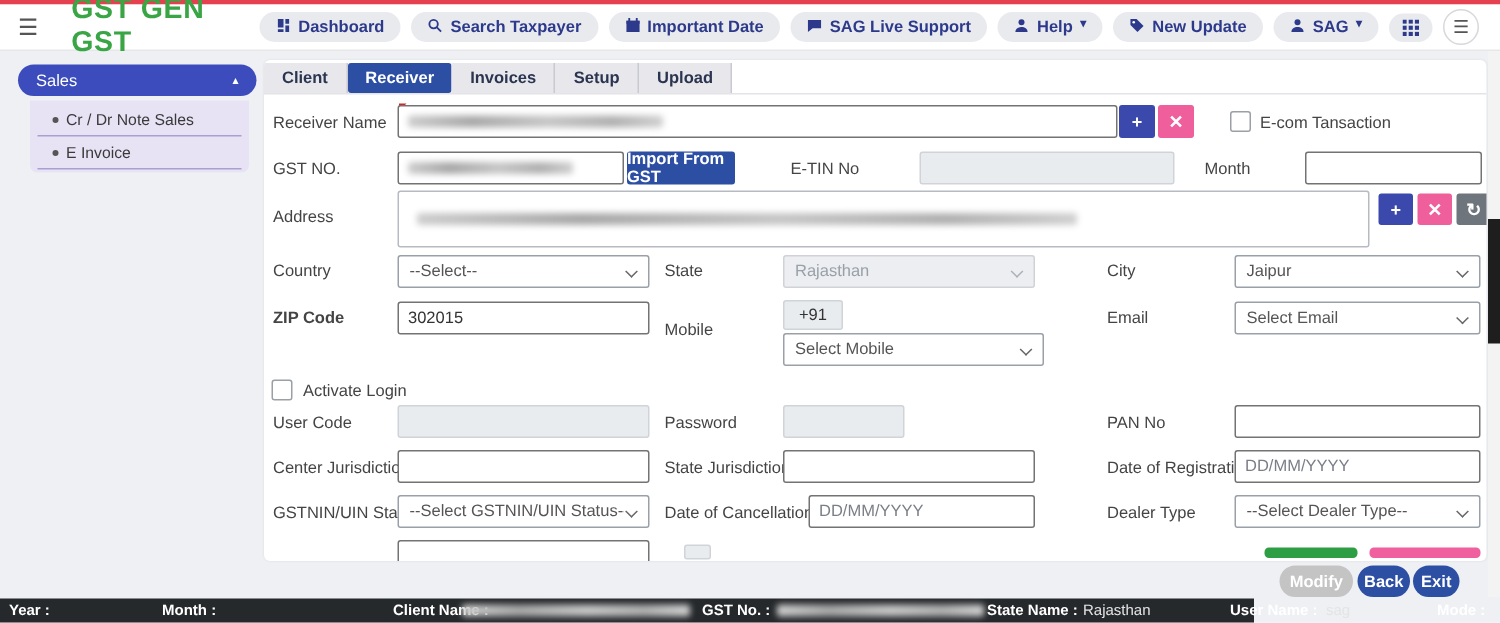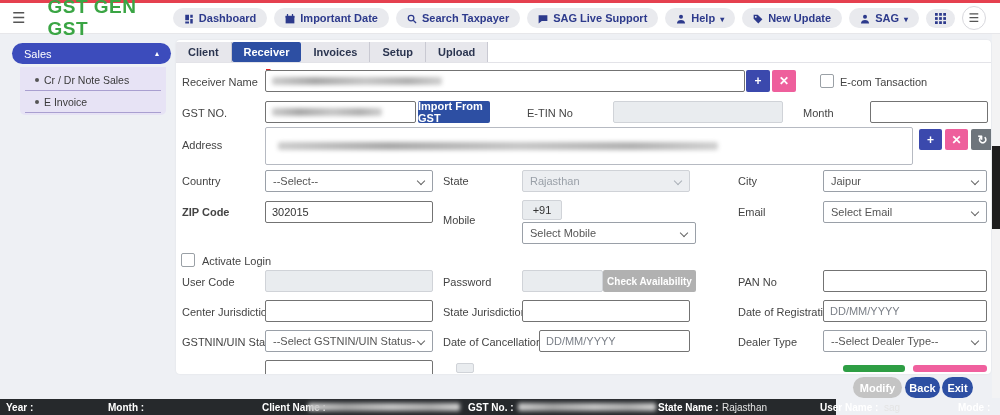--- a/index.html
+++ b/index.html
@@ -5,21 +5,21 @@
   * { margin:0; padding:0; box-sizing:border-box; }
   html,body { width:1000px; height:415px; overflow:hidden;
     font-family:"Liberation Sans", sans-serif; background:#eef0f4; }
   .topline { position:absolute; left:0; top:0; width:1000px; height:3px; background:#e5404f; }
   
   .header { position:absolute; left:0; top:3px; width:1000px; height:31px; background:#ffffff;
     display:flex; align-items:center; border-bottom:1px solid #e7e7ea; }
   .burger { margin-left:12px; font-size:15px; color:#555; cursor:pointer; }
   .brand { margin-left:22px; color:#3aa544; font-weight:bold; font-size:19px; letter-spacing:.5px; }
   .nav { margin-left:auto; margin-right:14px; display:flex; align-items:center; gap:7px; }
-  .pill { display:flex; align-items:flex-end; gap:5px; background:#e9eaee; border-radius:13px;
+  .pill { display:flex; align-items:flex-start; gap:5px; background:#e9eaee; border-radius:13px;
     padding:4px 11px; font-size:11px; font-weight:600; color:#2d3a8c; white-space:nowrap; cursor:pointer; }
   .pill svg { display:block; }
   .caret { font-size:8px; line-height:1; }
   .circlebtn { width:24px; height:24px; border-radius:50%; background:#fff; border:1px solid #d8d8dd;
     display:flex; align-items:center; justify-content:center; font-size:12px; color:#555; cursor:pointer; }
   
   .sidebar { position:absolute; left:0; top:40px; width:173px; height:358px; }
   .sales-pill { position:absolute; left:12px; top:3px; width:159px; height:21px; background:#3c4cbc;
     border-radius:11px; color:#fff; font-size:11px; display:flex; align-items:center;
     padding:0 12px; justify-content:space-between; cursor:pointer; }
@@ -84,37 +84,37 @@
     <div class="pill">
       <span>
           <svg width="10" height="10" viewBox="0 0 16 16" fill="#2d3a8c">
             <path d="M2 1h6v9H2zM10 1h4v5h-4zM10 8h4v7h-4zM2 12h6v3H2z"></path>
           </svg>
         </span>
       <span>Dashboard</span>
     </div>
     <div class="pill">
       <span>
+          <svg width="10" height="10" viewBox="0 0 16 16">
+            <circle cx="6.5" cy="6.5" r="4.5" fill="none" stroke="#2d3a8c" stroke-width="2"></circle>
+            <line x1="10" y1="10" x2="14.5" y2="14.5" stroke="#2d3a8c" stroke-width="2"></line>
+          </svg>
+        </span>
+      <span>Search Taxpayer</span>
+    </div>
+    <div class="pill">
+      <span>
           <svg width="10" height="10" viewBox="0 0 16 16" fill="#2d3a8c">
             <path d="M1 3h14v12H1z"></path>
             <path d="M1 3h14v3H1z" fill="#2d3a8c"></path>
             <rect x="3" y="0" width="2" height="4"></rect>
             <rect x="11" y="0" width="2" height="4"></rect>
           </svg>
         </span>
       <span>Important Date</span>
-    </div>
-    <div class="pill">
-      <span>
-          <svg width="10" height="10" viewBox="0 0 16 16">
-            <circle cx="6.5" cy="6.5" r="4.5" fill="none" stroke="#2d3a8c" stroke-width="2"></circle>
-            <line x1="10" y1="10" x2="14.5" y2="14.5" stroke="#2d3a8c" stroke-width="2"></line>
-          </svg>
-        </span>
-      <span>Search Taxpayer</span>
     </div>
     <div class="pill">
       <span>
           <svg width="10" height="10" viewBox="0 0 16 16" fill="#2d3a8c">
             <path d="M1 2h14v9H6l-5 4z"></path>
           </svg>
         </span>
       <span>SAG Live Support</span>
     </div>
     <div class="pill">
@@ -266,21 +266,20 @@
       <span class="chev"></span>
   </div>
 
   <div class="chk" style="left:5px; top:213px;"></div>
   <div class="lbl" style="left:26px; top:215px;">Activate Login</div>
 
   <div class="lbl" style="left:6px; top:236px;">User Code</div>
   <div class="inp dis" style="left:89px; top:230px; width:168px;"></div>
   <div class="lbl" style="left:267px; top:236px;">Password</div>
   <div class="inp dis" style="left:346px; top:230px; width:81px;"></div>
-  <div class="chkavail" style="left:427px; top:230px; width:93px;">Check Availability</div>
   <div class="lbl" style="left:562px; top:236px;">PAN No</div>
   <div class="inp" style="left:647px; top:230px; width:164px;"></div>
 
   <div class="lbl" style="left:6px; top:266px;">Center Jurisdiction</div>
   <div class="inp" style="left:89px; top:260px; width:168px;"></div>
   <div class="lbl" style="left:267px; top:266px;">State Jurisdiction</div>
   <div class="inp" style="left:346px; top:260px; width:168px;"></div>
   <div class="lbl" style="left:562px; top:266px;">Date of Registration</div>
   <div class="inp" style="left:647px; top:260px; width:164px;">
     <span class="ph">DD/MM/YYYY</span>

